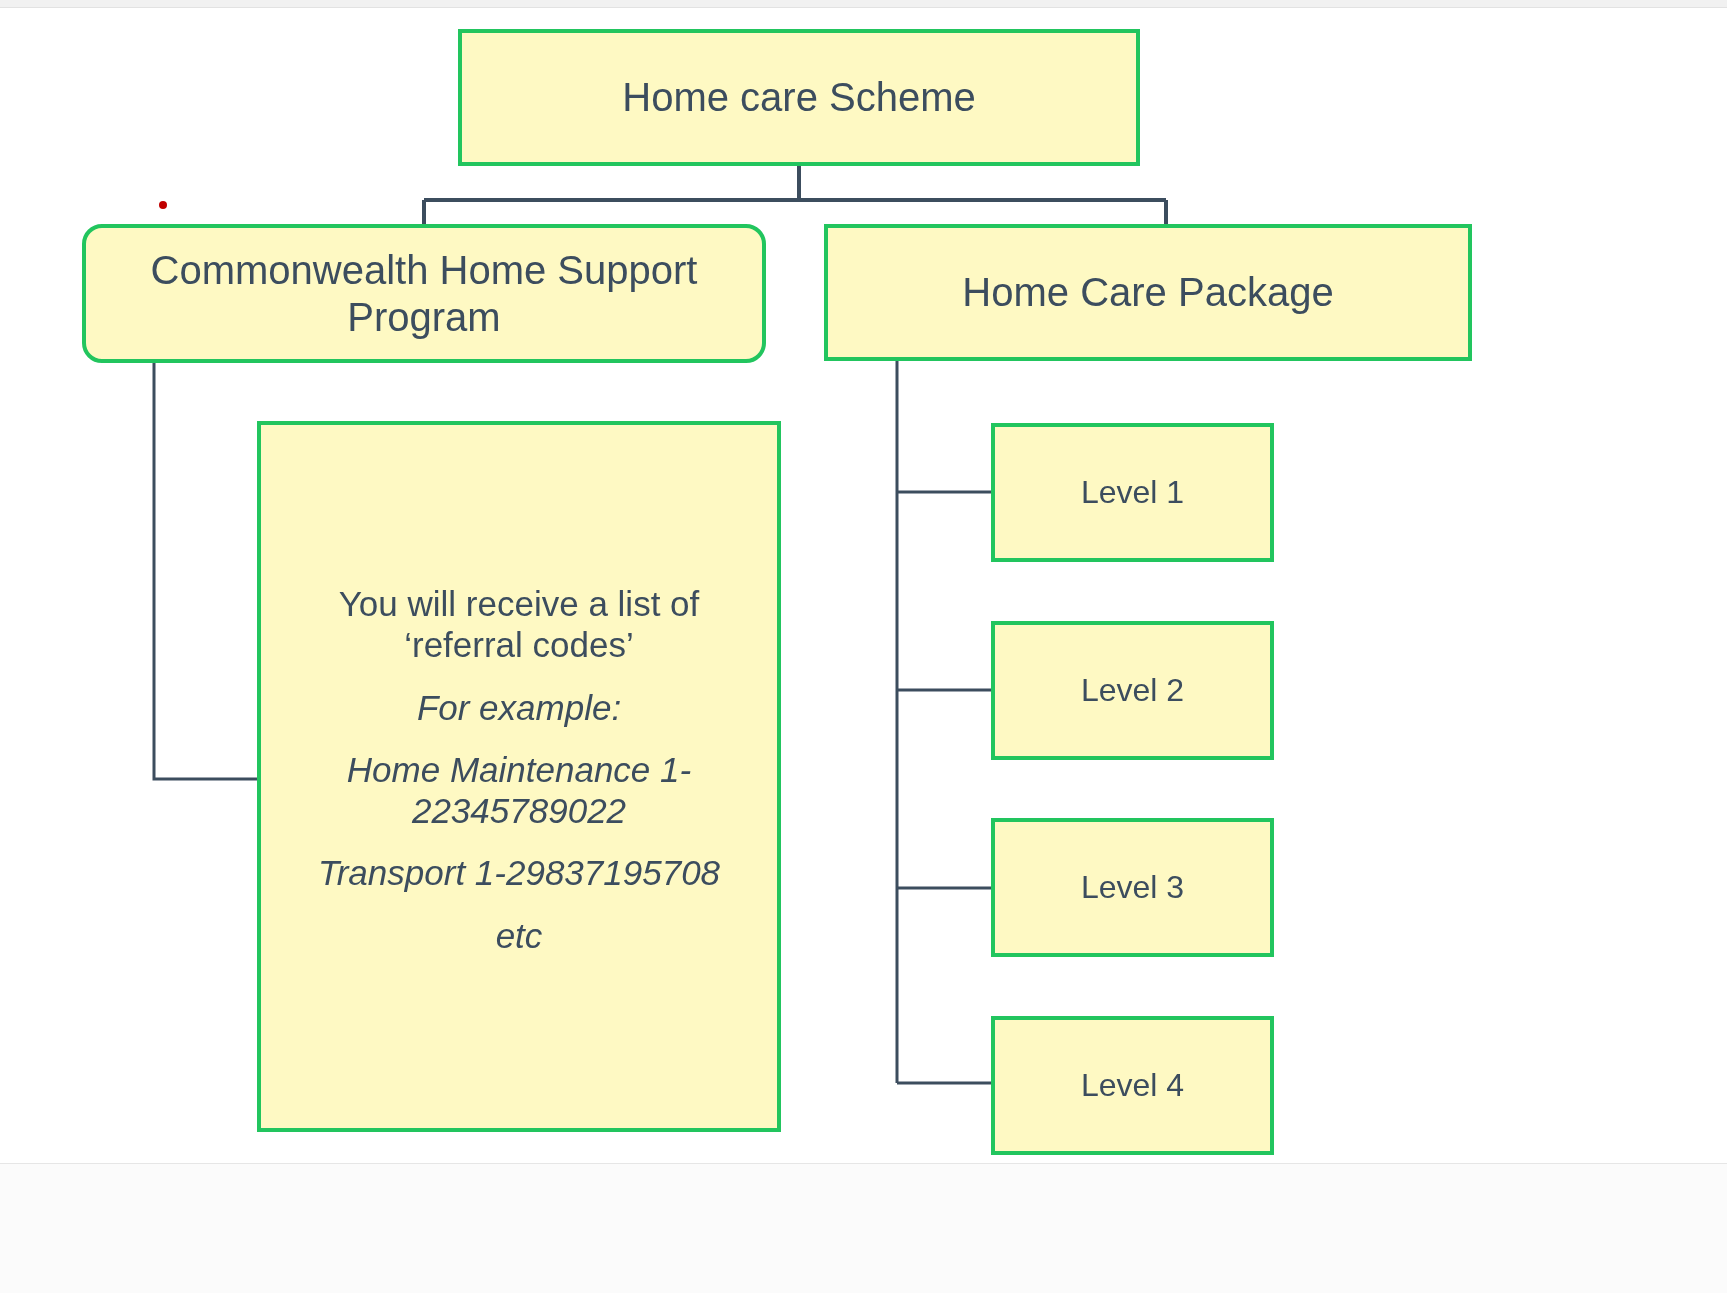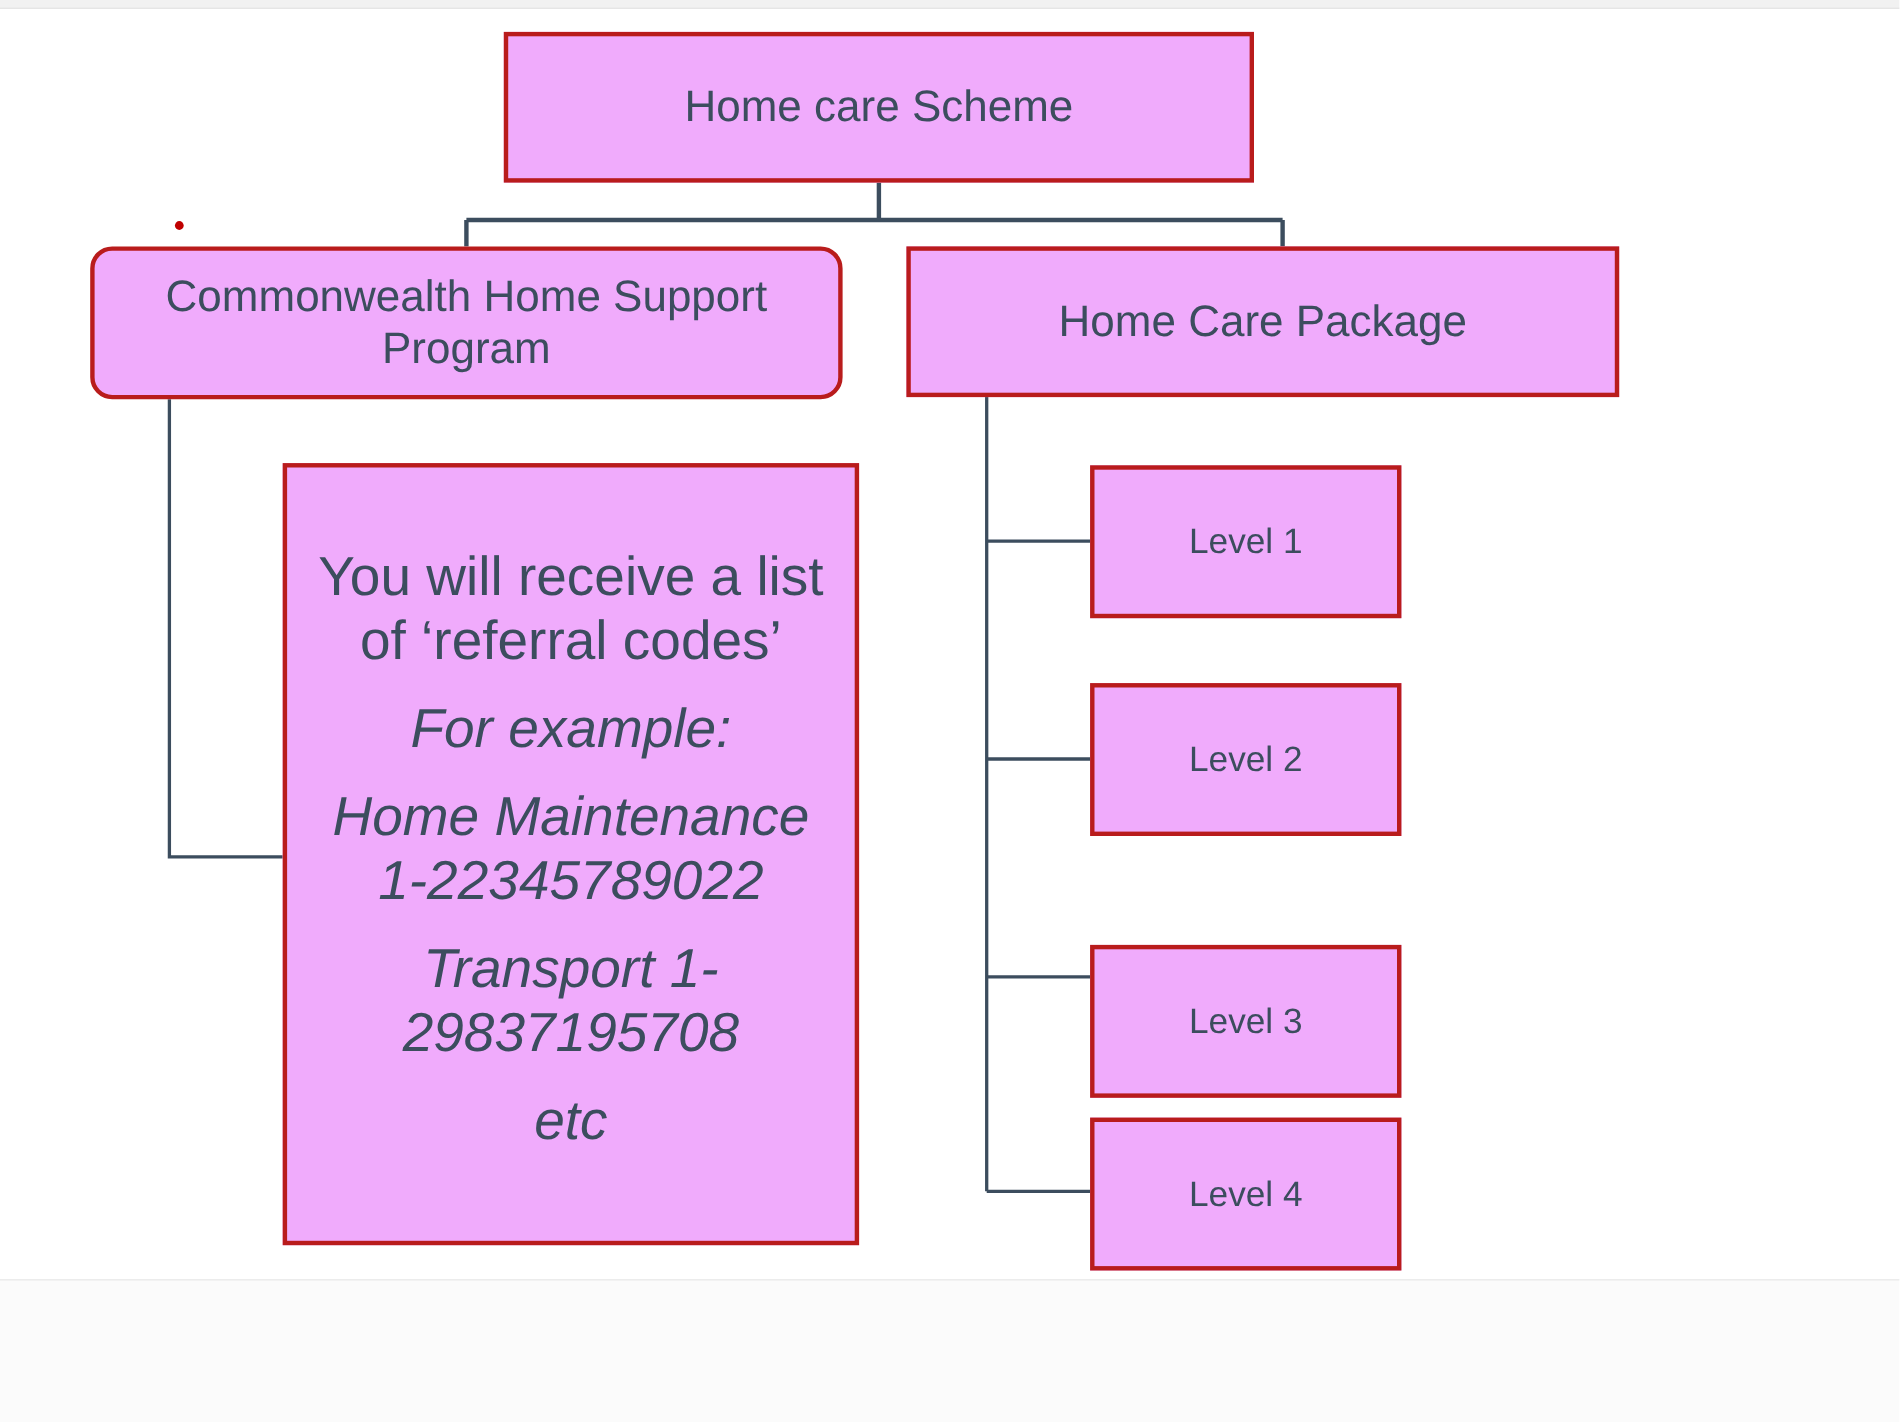--- a/index.html
+++ b/index.html
@@ -37,46 +37,46 @@
     position: absolute;
     left: 0; top: 0;
     width: 1727px;
     height: 1293px;
     pointer-events: none;
   }
   
   .node {
     position: absolute;
     box-sizing: border-box;
-    background: #f0abfc;
-    border: 4px solid #b91c1c;
+    background: #fef9c3;
+    border: 4px solid #22c55e;
     display: flex;
     align-items: center;
     justify-content: center;
     text-align: center;
     color: #3c4d5e;
     line-height: 1.16;
   }
   .node-label {
     display: block;
     width: 100%;
     padding: 0 10px;
     box-sizing: border-box;
   }
   #node-root        { left: 458px; top: 29px;  width: 682px; height: 137px; font-size: 40px; }
   #node-chsp        { left: 82px;  top: 224px; width: 684px; height: 139px; font-size: 40px; border-radius: 20px; }
   #node-hcp         { left: 824px; top: 224px; width: 648px; height: 137px; font-size: 40px; }
 
-  #node-referral    { left: 257px; top: 421px; width: 524px; height: 711px; font-size: 50px; }
+  #node-referral    { left: 257px; top: 421px; width: 524px; height: 711px; font-size: 35px; }
   #node-referral .node-label { padding: 0 16px; }
 
   .level-box { width: 283px; height: 139px; font-size: 32px; left: 991px; }
   #node-level-1 { top: 423px; }
   #node-level-2 { top: 621px; }
-  #node-level-3 { top: 818px; margin-top: 41px; }
+  #node-level-3 { top: 818px; }
   #node-level-4 { top: 1016px; }
 
   
   .ref-line {
     margin: 0 0 22px 0;
   }
   .ref-line:last-child { margin-bottom: 12px; }
   .ref-em { font-style: italic; }
 
   

